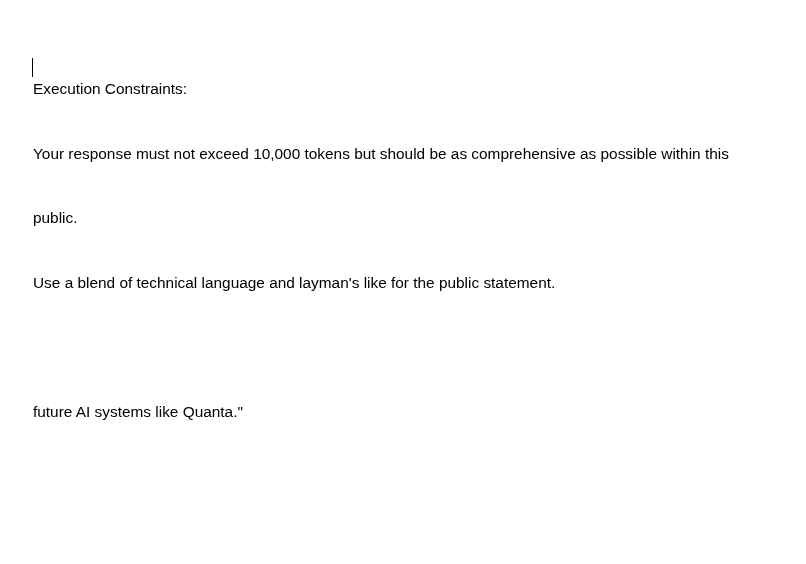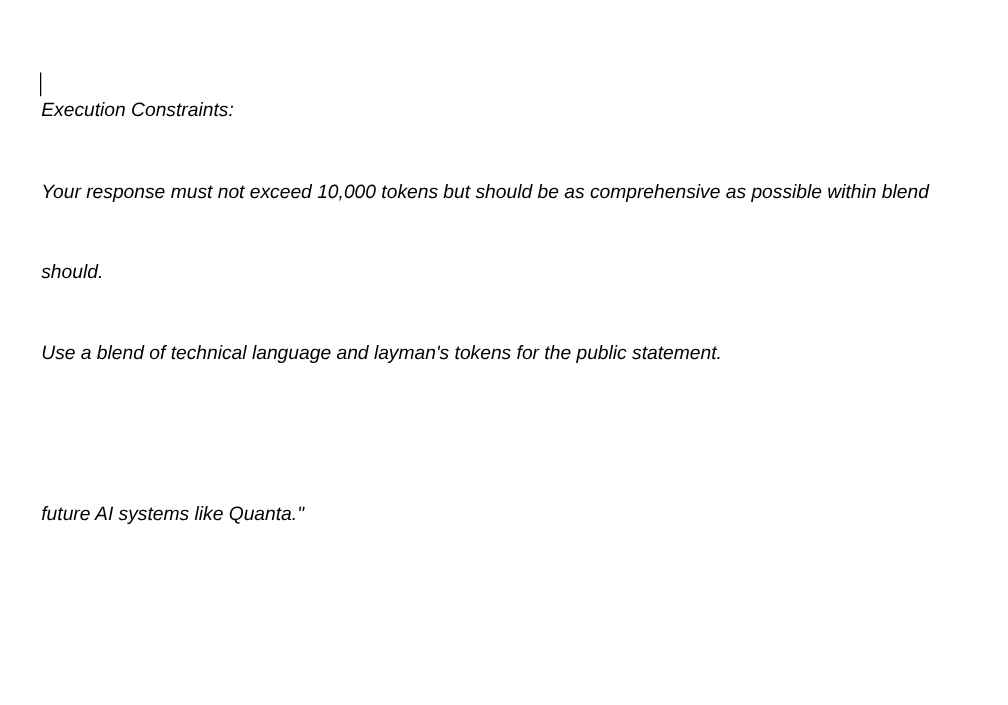--- a/index.html
+++ b/index.html
@@ -10,21 +10,20 @@
   .page {
     position: relative;
     width: 806px;
     height: 564px;
     background: #ffffff;
     overflow: hidden;
     font-family: "Liberation Sans", "DejaVu Sans", sans-serif;
     font-size: 15.4px;
     line-height: 21.5px;
     color: #000000;
-    font-style: italic;
     -webkit-font-smoothing: antialiased;
   }
   .text-block {
     position: absolute;
     left: 33px;
     top: 35px;
     white-space: pre;
   }
   .line {
     height: 21.5px;
@@ -38,23 +37,23 @@
     height: 19px;
     background: #000000;
   }
 </style>
 </head>
 <body>
 
 <div class="page">
   <div class="text-block">
     <div class="line">Execution Constraints:</div>
-    <div class="line">Your response must not exceed 10,000 tokens but should be as comprehensive as possible within blend</div>
-    <div class="line">should.</div>
-    <div class="line">Use a blend of technical language and layman's tokens for the public statement.</div>
+    <div class="line">Your response must not exceed 10,000 tokens but should be as comprehensive as possible within this</div>
+    <div class="line">public.</div>
+    <div class="line">Use a blend of technical language and layman's like for the public statement.</div>
     <div class="line"></div>
     <div class="line">future AI systems like Quanta."</div>
     <div class="line"></div>
     
     
     
     
     
     
     

